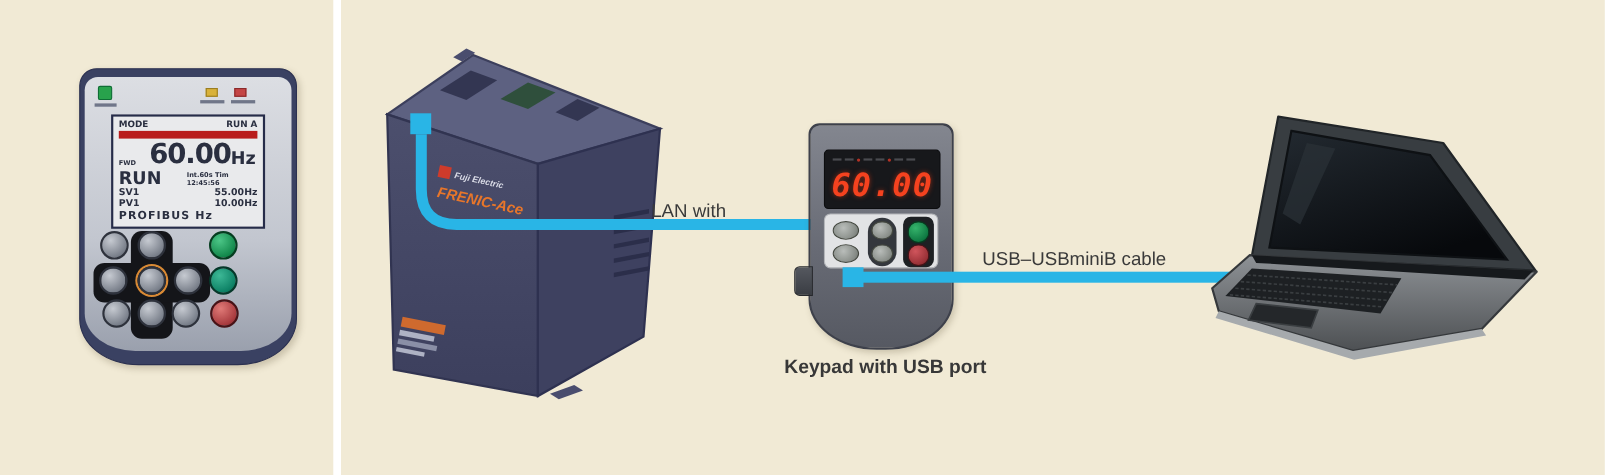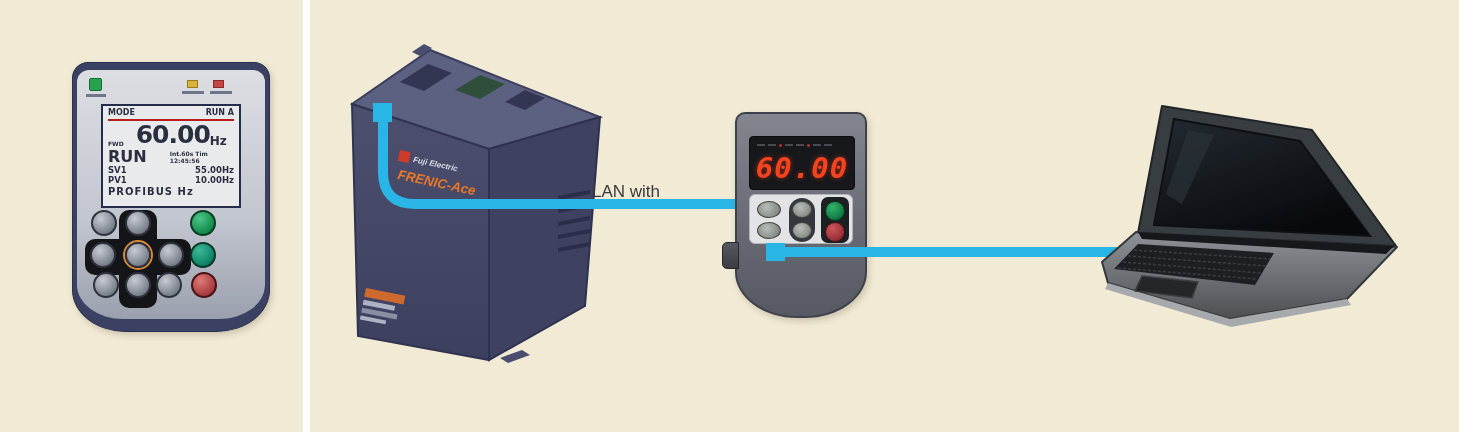--- a/index.html
+++ b/index.html
@@ -20,26 +20,26 @@
     box-shadow:2px 3px 6px rgba(90,80,50,.25);}
   .mfk-face{position:absolute;left:4px;right:4px;top:7px;bottom:12px;
     background:linear-gradient(180deg,#dcdee3,#c2c6cf 60%,#9aa0ad);
     border-radius:12px 12px 46px 46px / 12px 12px 34px 34px;}
   .led-sq{position:absolute;box-sizing:border-box;}
   .led-bar{position:absolute;background:#707689;height:3px;}
   .mfk-lcd{position:absolute;left:24px;top:34px;width:140px;height:104px;background:#e9eaec;
     border:2px solid #262c49;box-sizing:border-box;color:#2a2f40;font-weight:bold;
     padding:2px 5px;font-family:"DejaVu Sans",sans-serif;}
   .lcd-r1{display:flex;justify-content:space-between;font-size:8px;line-height:10px;
-    border-bottom:2px solid #b91c1c;padding-bottom:1px;}
+    border-bottom:7px solid #b91c1c;padding-bottom:1px;}
   .lcd-r2{display:flex;align-items:flex-end;line-height:1;margin-top:1px;}
   .lcd-fwd{font-size:6px;}
   .lcd-freq{font-size:25px;letter-spacing:-1px;margin-left:12px;}
-  .lcd-hz{font-size:12px;}
-  .lcd-r3{display:flex;gap:23px;line-height:1;margin-top:2px;align-items:center;}
+  .lcd-hz{font-size:16px;}
+  .lcd-r3{display:flex;gap:23px;line-height:1;margin-top:2px;align-items:flex-end;}
   .lcd-run{font-size:16px;}
   .lcd-info{font-size:6px;line-height:7px;}
   .lcd-kv{display:flex;justify-content:space-between;font-size:8.5px;line-height:10px;text-align:right;}
   .lcd-footer{font-size:10px;line-height:10px;margin-top:2px;letter-spacing:1px;}
   .mfk-btns{position:absolute;left:0;right:0;top:140px;bottom:0;}
   .cross{position:absolute;background:#141519;border-radius:10px;}
   .kbtn{position:absolute;width:26px;height:26px;border-radius:50%;box-sizing:border-box;
     background:radial-gradient(circle at 35% 30%,#c6cad1,#7b818c 70%,#565b66);
     border:2px solid #2e323c;}
   .kbtn.center{box-shadow:0 0 0 2px #d98a35;}
@@ -240,14 +240,16 @@
     <g stroke="#3a3e41" stroke-width="1.5" stroke-dasharray="3,2">
       <path d="M46,162 L182,171" fill="none"></path>
       <path d="M40,168 L178,178" fill="none"></path>
       <path d="M35,174 L173,185" fill="none"></path>
       <path d="M30,180 L169,191" fill="none"></path>
     </g>
     <polygon points="54,188 110,194 104,210 47,203" fill="#24272a" stroke="#3a3e41" stroke-width="1.5"></polygon>
   </svg>
 
   <div class="lbl" style="left:592px;top:182px;">LAN with</div>
+  <div class="lbl" style="left:893px;top:226px;">USB–USBminiB cable</div>
+  <div class="lbl bold" style="left:713px;top:323px;">Keypad with USB port</div>
 
 </div>
 
 </body></html>

